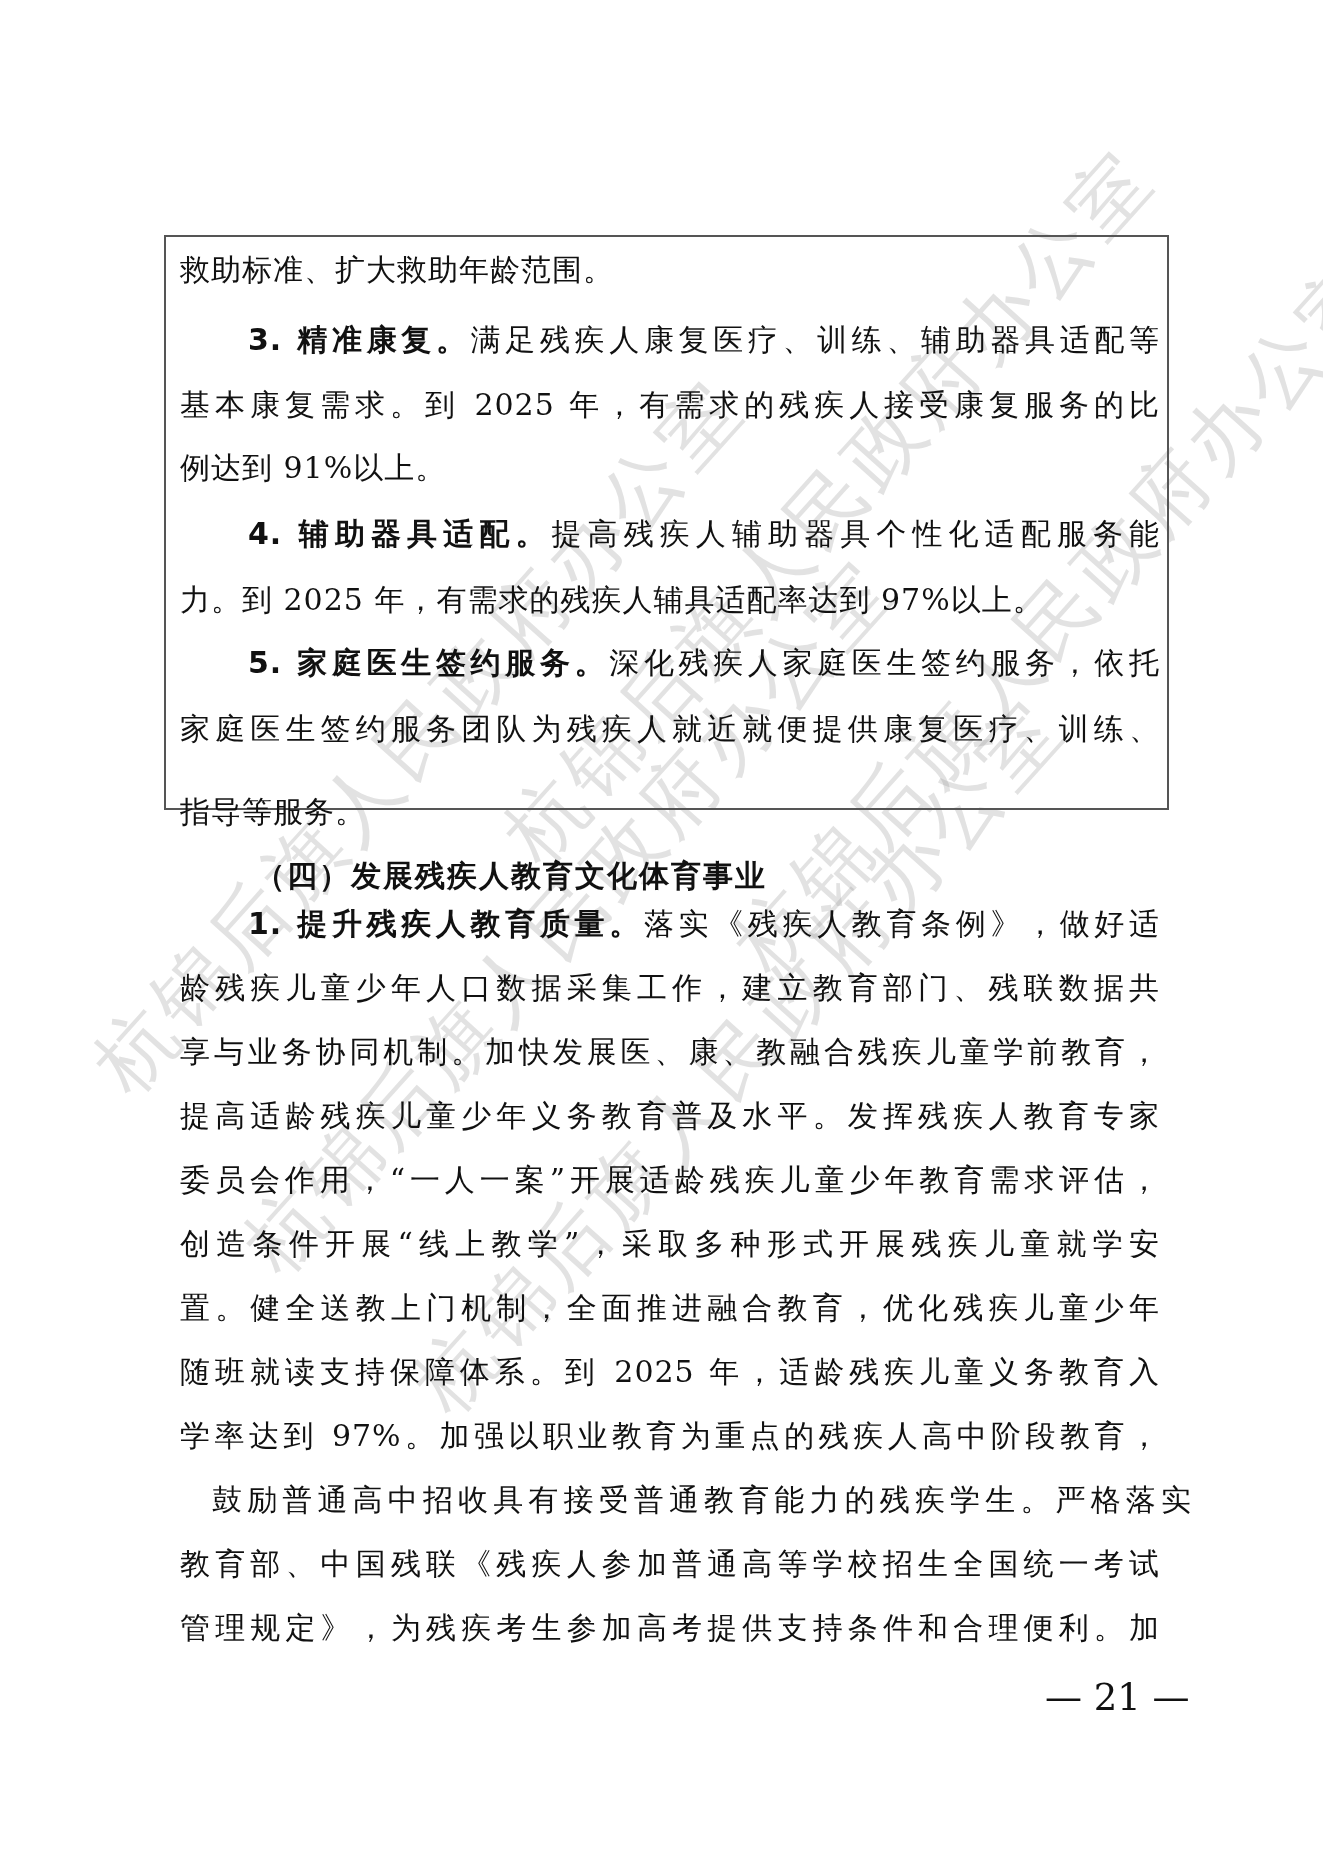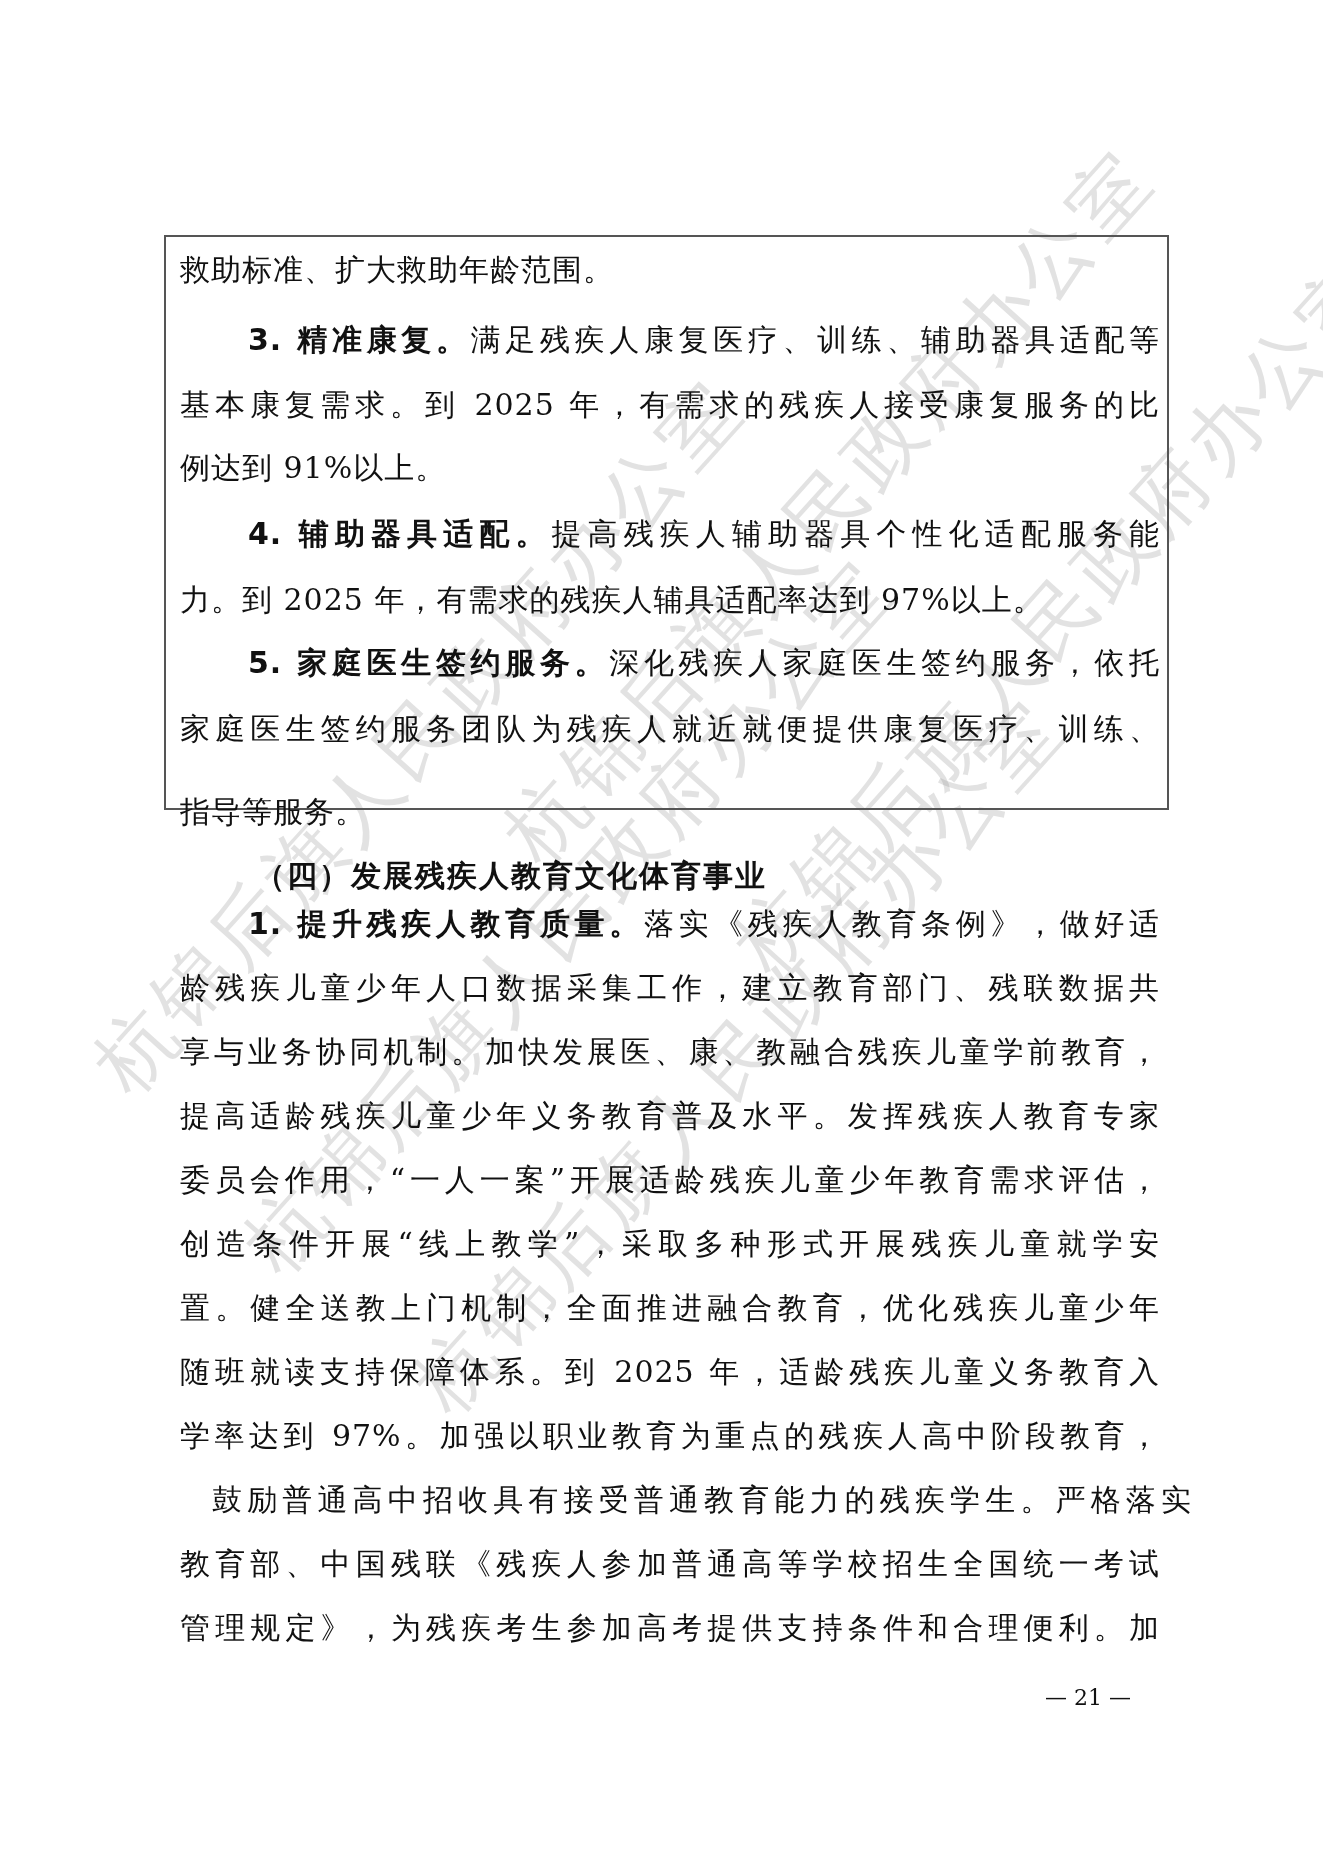--- a/index.html
+++ b/index.html
@@ -20,21 +20,21 @@
   }
   .line {
     position: absolute; left: 180px; width: 980px; font-size: 30px; line-height: 40px; height: 40px;
     white-space: nowrap; text-align: justify; text-align-last: justify; z-index: 2; letter-spacing: 1px;
   }
   .line.short { text-align-last: left; }
   .indent { padding-left: 68px; box-sizing: border-box; }
   .b { font-weight: bold; font-family: "DejaVu Sans", "Liberation Sans", sans-serif; }
   .heading { position: absolute; left: 255px; font-size: 30px; line-height: 40px; font-weight: bold;
     font-family: "DejaVu Sans", "Liberation Sans", sans-serif; z-index: 2; letter-spacing: 2px; }
-  .page-num { position: absolute; left: 1045px; top: 1678px; font-size: 22px; line-height: 40px; z-index: 2; }
+  .page-num { position: absolute; left: 1045px; top: 1678px; font-size: 37px; line-height: 40px; z-index: 2; }
 </style>
 </head>
 <body>
 
 <div class="page">
 
   <div class="watermark-layer">
     <div class="wm" style="left:150px; top:1010px;">杭锦后旗人民政府办公室</div>
     <div class="wm" style="left:300px; top:1190px;">杭锦后旗人民政府办公室</div>
     <div class="wm" style="left:470px; top:1330px;">杭锦后旗人民政府办公室</div>

